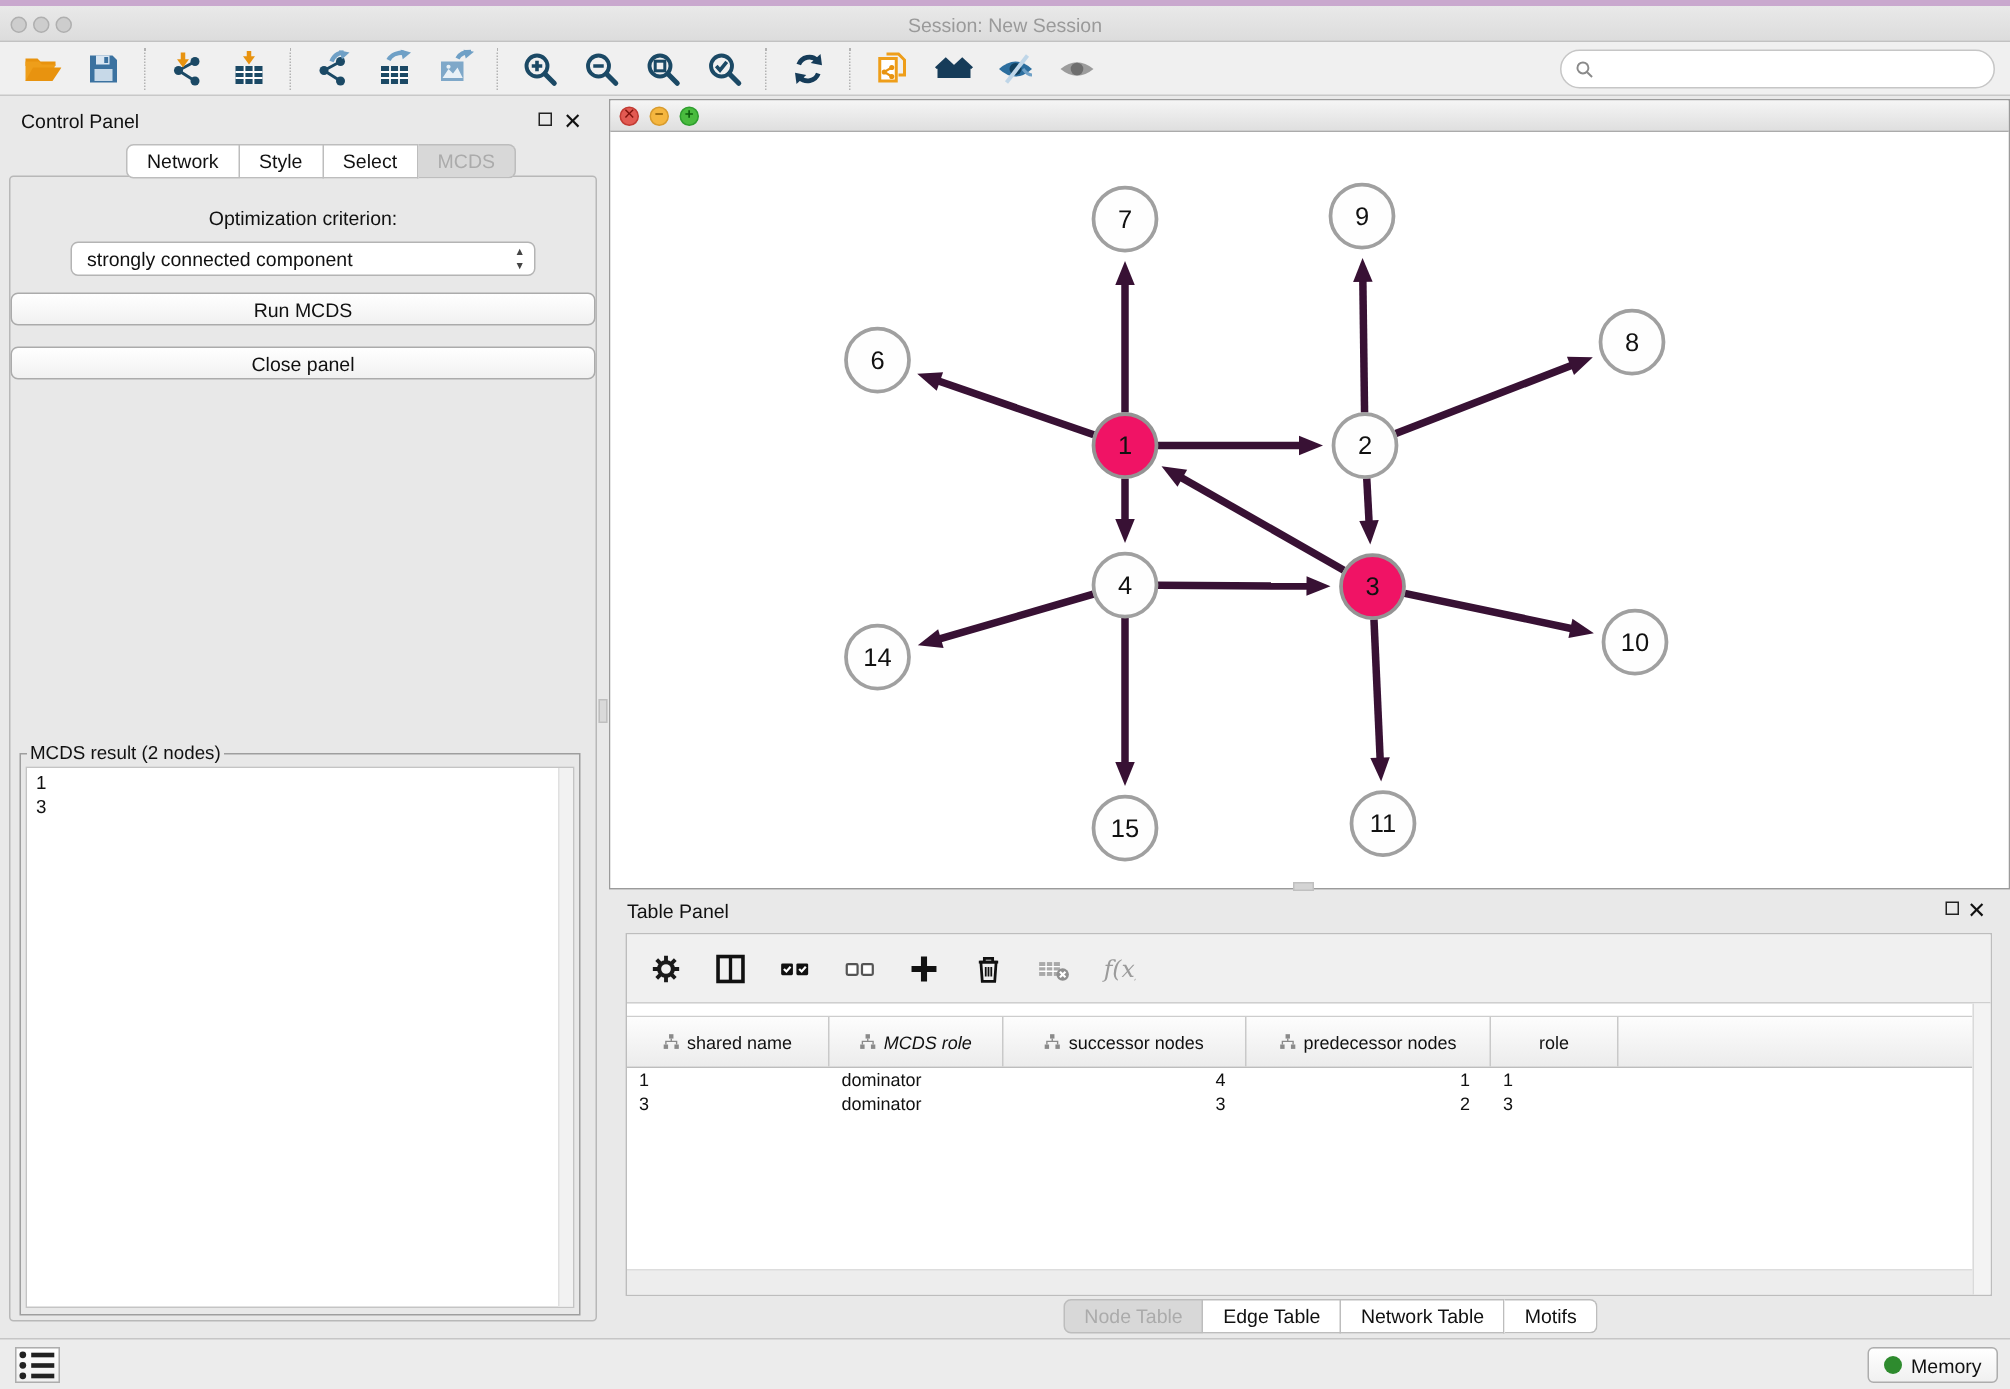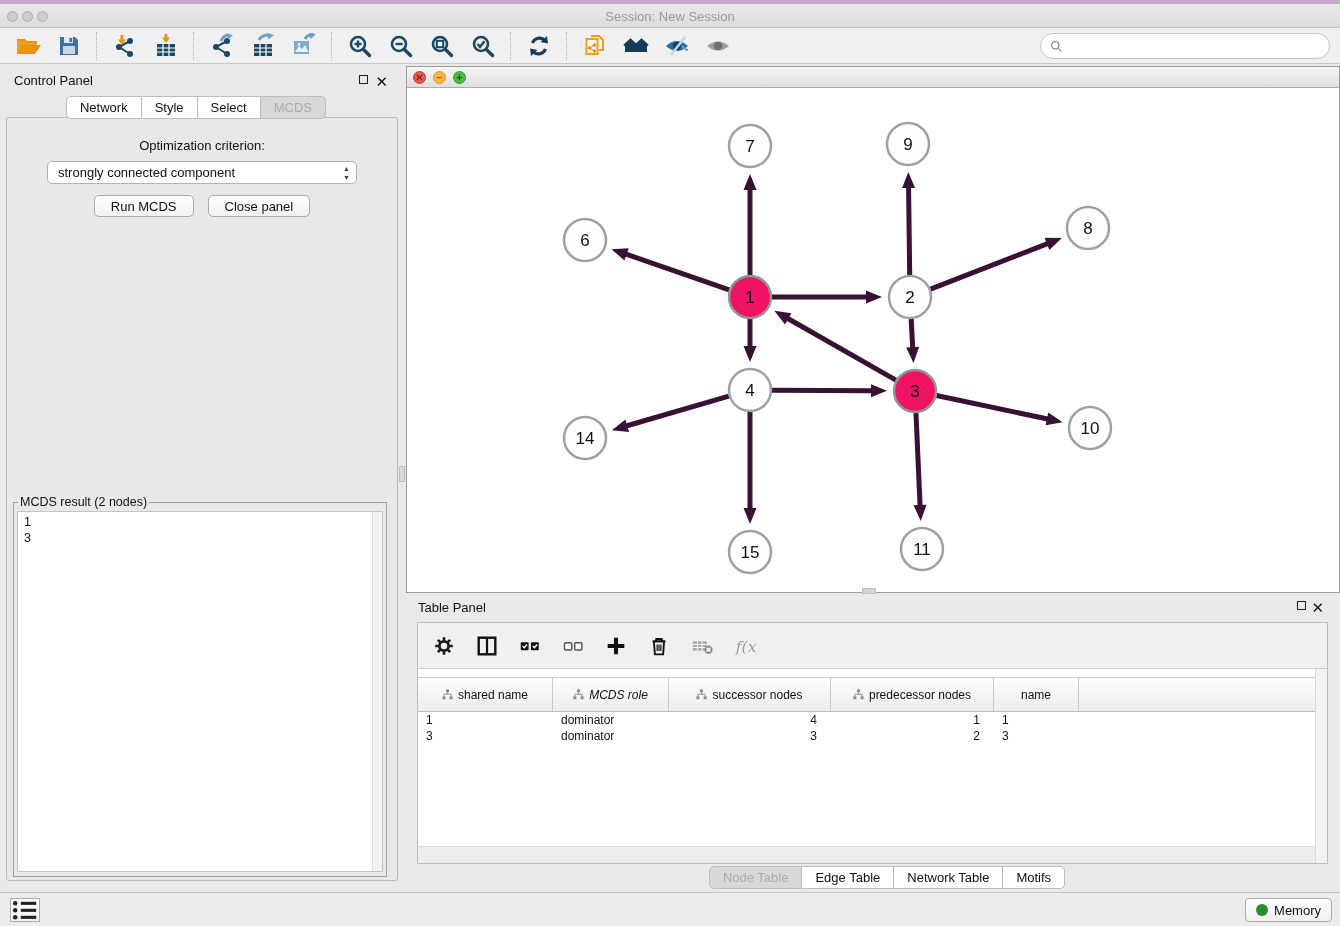--- a/index.html
+++ b/index.html
@@ -39,29 +39,29 @@
     border:1px solid #BDBDBD; border-left:none; cursor:pointer; }
   .tab:first-child { border-left:1px solid #BDBDBD; border-radius:5px 0 0 5px; }
   .tab:last-child { border-radius:0 5px 5px 0; }
   .tab.selected { background:#D8D8D8; color:#ABABAB; }
 
   
   #cp-header { position:absolute; left:6px; top:70px; width:392px; height:22px; }
   #cp-header .panel-title { position:absolute; left:8px; top:3px; }
   #cp-header .float-box { position:absolute; right:30px; top:5px; }
   #cp-header .close-x { position:absolute; right:10px; top:7px; }
-  #cp-tabs { position:absolute; left:0; top:96px; width:392px; z-index:2;text-align:center; }
+  #cp-tabs { position:absolute; left:18px; top:96px; width:392px; z-index:2;text-align:center; }
   #cp-body { position:absolute; left:6px; top:117px; width:392px; height:764px;
     background:#E8E8E8; border:1px solid #B8B8B8; border-radius:3px; }
   .opt-label { margin-top:20px; text-align:center; font-size:13px; color:#111; }
   .select-box { position:relative; margin:8px auto 0; width:310px; height:23px; background:#FFFFFF;
     border:1px solid #B4B4B4; border-radius:5px; font-size:13px; line-height:21px;
     padding-left:10px; cursor:pointer; color:#111; }
   .select-box .stepper { position:absolute; right:6px; top:2px; font-size:7px; line-height:9px; color:#444; text-align:center; }
-  .btn-row { margin-top:11px; display:flex; justify-content:center; gap:14px; }
+  .btn-row { margin-top:11px; display:flex; justify-content:center; gap:14px;flex-direction:column; }
   .aqua-btn { height:22px; padding:0 16px; font-size:13px; color:#111; font-family:inherit;
     background:linear-gradient(#FFFFFF,#F1F1F1); border:1px solid #ABABAB; border-radius:5px; cursor:pointer; }
   #result-fieldset { position:absolute; left:6px; top:377px; width:374px; height:382px;
     border:1px solid #9E9E9E; }
   #result-fieldset legend { font-size:12.5px; color:#111; margin-left:4px; padding:0 2px; }
   .result-area { position:absolute; left:3px; top:2px; right:3px; bottom:4px; background:#FFFFFF;
     border:1px solid #C4C4C4; }
   .result-area pre { font-family:"Liberation Sans","DejaVu Sans",sans-serif; font-size:12.5px;
     color:#111; padding:2px 0 0 6px; line-height:16px; }
   .vtrack { position:absolute; right:0; top:0; bottom:0; width:10px; background:#F2F2F2; border-left:1px solid #E0E0E0; }
@@ -489,21 +489,21 @@
               <svg viewBox="0 0 12 12">
                 <rect x="4.4" y="0.5" width="3.2" height="3.2" fill="#8A8A8A"></rect>
                 <rect x="0.5" y="8" width="3.2" height="3.2" fill="#8A8A8A"></rect>
                 <rect x="8.3" y="8" width="3.2" height="3.2" fill="#8A8A8A"></rect>
                 <path d="M6 3.7v2M2.1 8V5.7h7.8V8" stroke="#8A8A8A" fill="none"></path>
               </svg>
             </span>
             <span>predecessor nodes</span>
           </div>
           <div class="th-cell" style="width: 85px;">
-            <span>name</span>
+            <span>role</span>
           </div>
         </div>
         <div class="tr-row">
           <div class="td-cell" style="width: 135px;">1</div>
           <div class="td-cell" style="width: 116px;">dominator</div>
           <div class="td-cell right" style="width: 162px;">4</div>
           <div class="td-cell right" style="width: 163px;">1</div>
           <div class="td-cell" style="width: 85px;">1</div>
         </div>
         <div class="tr-row">

